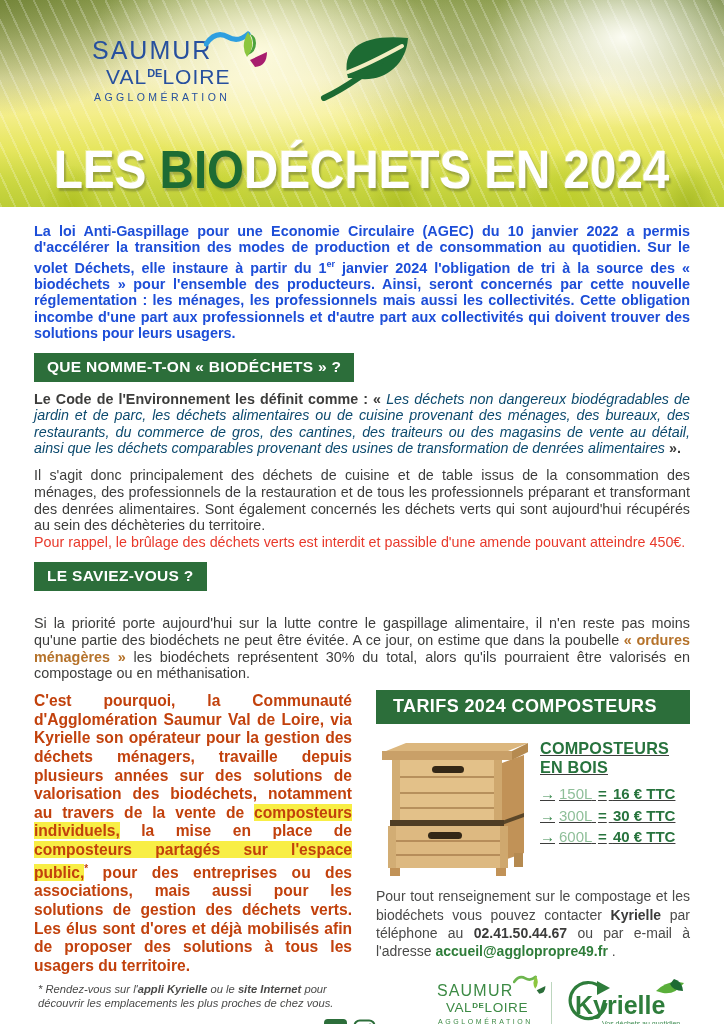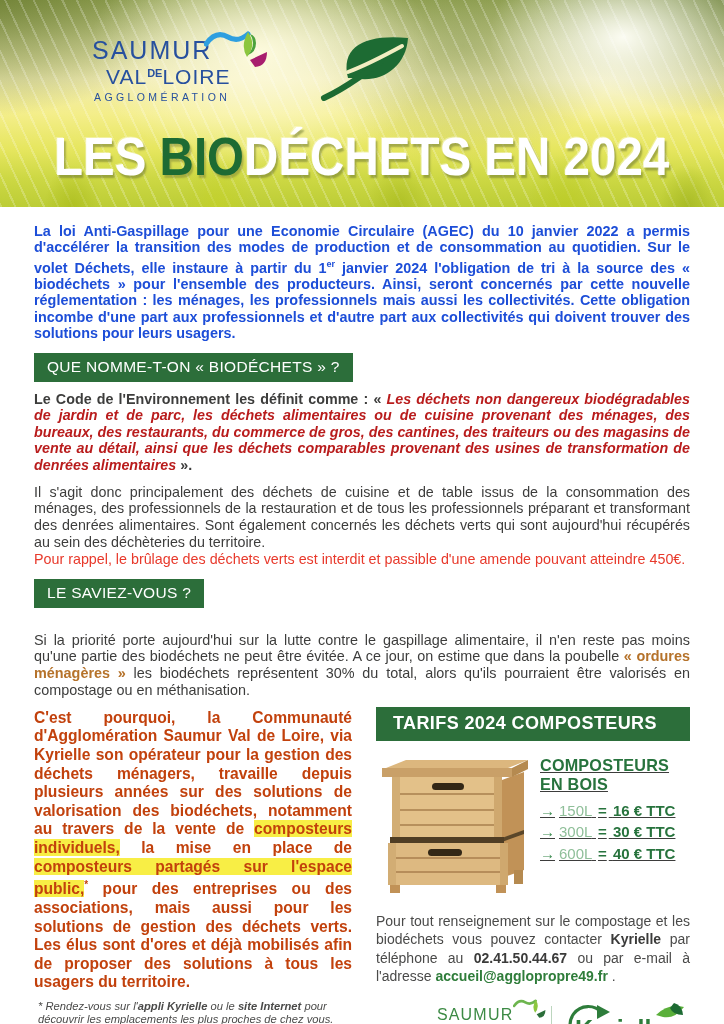--- a/index.html
+++ b/index.html
@@ -45,46 +45,46 @@
   }
   .logo-blue .swoosh { position: absolute; left: 112px; top: -14px; }
   .logo-line1 { font-size: 25px; letter-spacing: 2px; font-weight: 500; }
   .logo-line2 { font-size: 21px; letter-spacing: 1px; font-weight: 500; margin: 3px 0 0 14px; }
   .logo-line2 .de { font-size: 11px; vertical-align: 7px; font-weight: 700; letter-spacing: 0; }
   .logo-line3 { font-size: 10.5px; letter-spacing: 3.4px; font-weight: 400; margin: 5px 0 0 2px; }
 
   .leaf-wrap { position: absolute; left: 318px; top: 26px; z-index: 2; }
 
   .main-title {
-    position: absolute; left: 0; right: 0; bottom: 20px; text-align: center; z-index: 2;
+    position: absolute; left: 0; right: 0; bottom: 7px; text-align: center; z-index: 2;
     font-weight: 700; font-size: 54px; letter-spacing: 0px; white-space: nowrap;
   }
   .main-title .squeeze { display: inline-block; transform: scaleX(0.88); transform-origin: center; }
   .main-title .white { color: #ffffff; text-shadow: 2px 3px 2px rgba(110,120,50,0.55), -1px -1px 0 rgba(255,255,255,0.35); }
   .main-title .bio   { color: #1d6b33; text-shadow: 2px 3px 2px rgba(110,120,50,0.45); }
 
   
   .content { padding: 10px 34px 0 34px; }
 
   p { margin: 0; }
   .intro {
     margin-top: 6px; color: #1d4ed8; font-weight: 700;
     font-size: 14.4px; line-height: 16.4px; text-align: justify;
   }
   .intro sup { font-size: 9px; }
 
   .banner {
     display: inline-block; background: #2c6e3a; color: #ffffff;
-    font-weight: 400; font-size: 15.5px; letter-spacing: 0.3px;
+    font-weight: 700; font-size: 15.5px; letter-spacing: 0.3px;
     padding: 5px 13px 6px 13px; margin-top: 11px;
   }
 
   .def { margin-top: 9px; font-size: 14.3px; line-height: 16.6px; text-align: justify; color: #3d3d3c; }
   .def .lead { font-weight: 700; }
-  .def .quote { font-style: italic; color: #b91c1c; font-weight: bold; }
+  .def .quote { font-style: italic; color: #0c4a6e; }
   .def .close { font-weight: 700; }
 
   .body2 { margin-top: 10px; font-size: 14.3px; line-height: 16.8px; text-align: justify; color: #3d3d3c; }
   .warning { color: #e8392b; }
 
   .saviez { margin-top: 24px; font-size: 14.4px; line-height: 16.8px; text-align: justify; color: #3d3d3c; }
   .orange { color: #b5722a; font-weight: 700; }
 
   
   .columns { display: flex; margin-top: 8px; gap: 24px; }
@@ -116,21 +116,21 @@
   .compost-row { display: flex; margin-top: 5px; }
   .compost-img { width: 158px; flex: 0 0 auto; }
   .prices { padding: 10px 0 0 6px; text-decoration: underline; }
   .prices-title { color: #27733d; font-size: 16.2px; font-weight: 700; letter-spacing: 0.2px; margin: 0 0 6px 0; }
   .price-row { font-size: 15px; line-height: 21.5px; color: #27733d; white-space: nowrap; }
   .price-row .arrow { color: #3a8a4e; margin-right: 4px; font-weight: 700; }
   .price-row .vol { color: #8fbf99; }
   .price-row .eq { font-weight: 700; margin: 0 2px; }
   .price-row .val { font-weight: 700; }
 
-  .contact { margin-top: 12px; font-size: 14px; line-height: 18.4px; text-align: justify; color: #4a4a49; }
+  .contact { margin-top: 4px; font-size: 14px; line-height: 18.4px; text-align: justify; color: #4a4a49; }
   .contact b { color: #3b3b3a; }
   .contact .email { color: #2f7d3a; font-weight: 700; text-decoration: none; }
 
   .logos-row { display: flex; align-items: center; justify-content: flex-end; gap: 12px; margin-top: 12px; }
   .logo-green { color: #3c8a44; line-height: 1; position: relative; padding-right: 6px; }
   .logo-green .swoosh { position: absolute; right: -8px; top: -12px; }
   .lg1 { font-size: 16px; letter-spacing: 1.2px; font-weight: 500; }
   .lg2 { font-size: 13.5px; letter-spacing: 0.6px; font-weight: 500; margin: 2px 0 0 9px; }
   .lg2 .de { font-size: 8px; vertical-align: 4px; font-weight: 700; }
   .lg3 { font-size: 7px; letter-spacing: 2.6px; margin: 4px 0 0 1px; }

